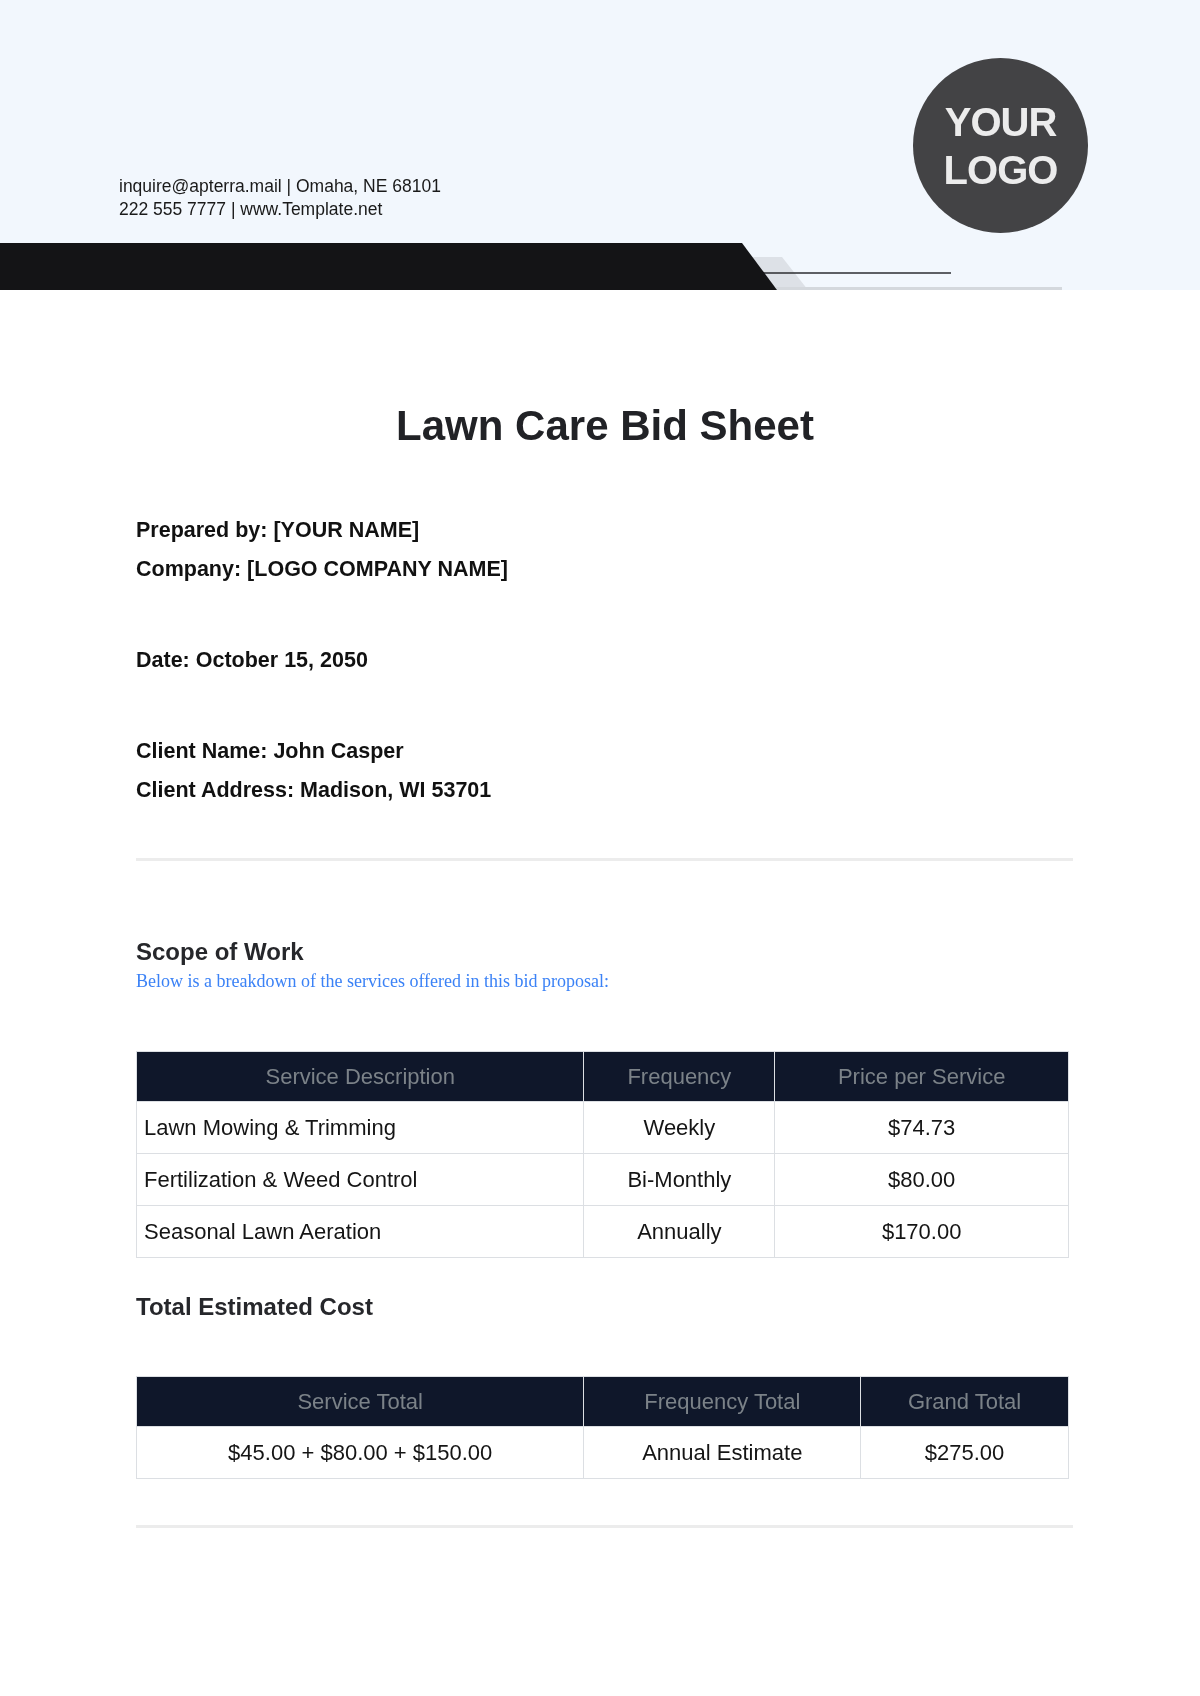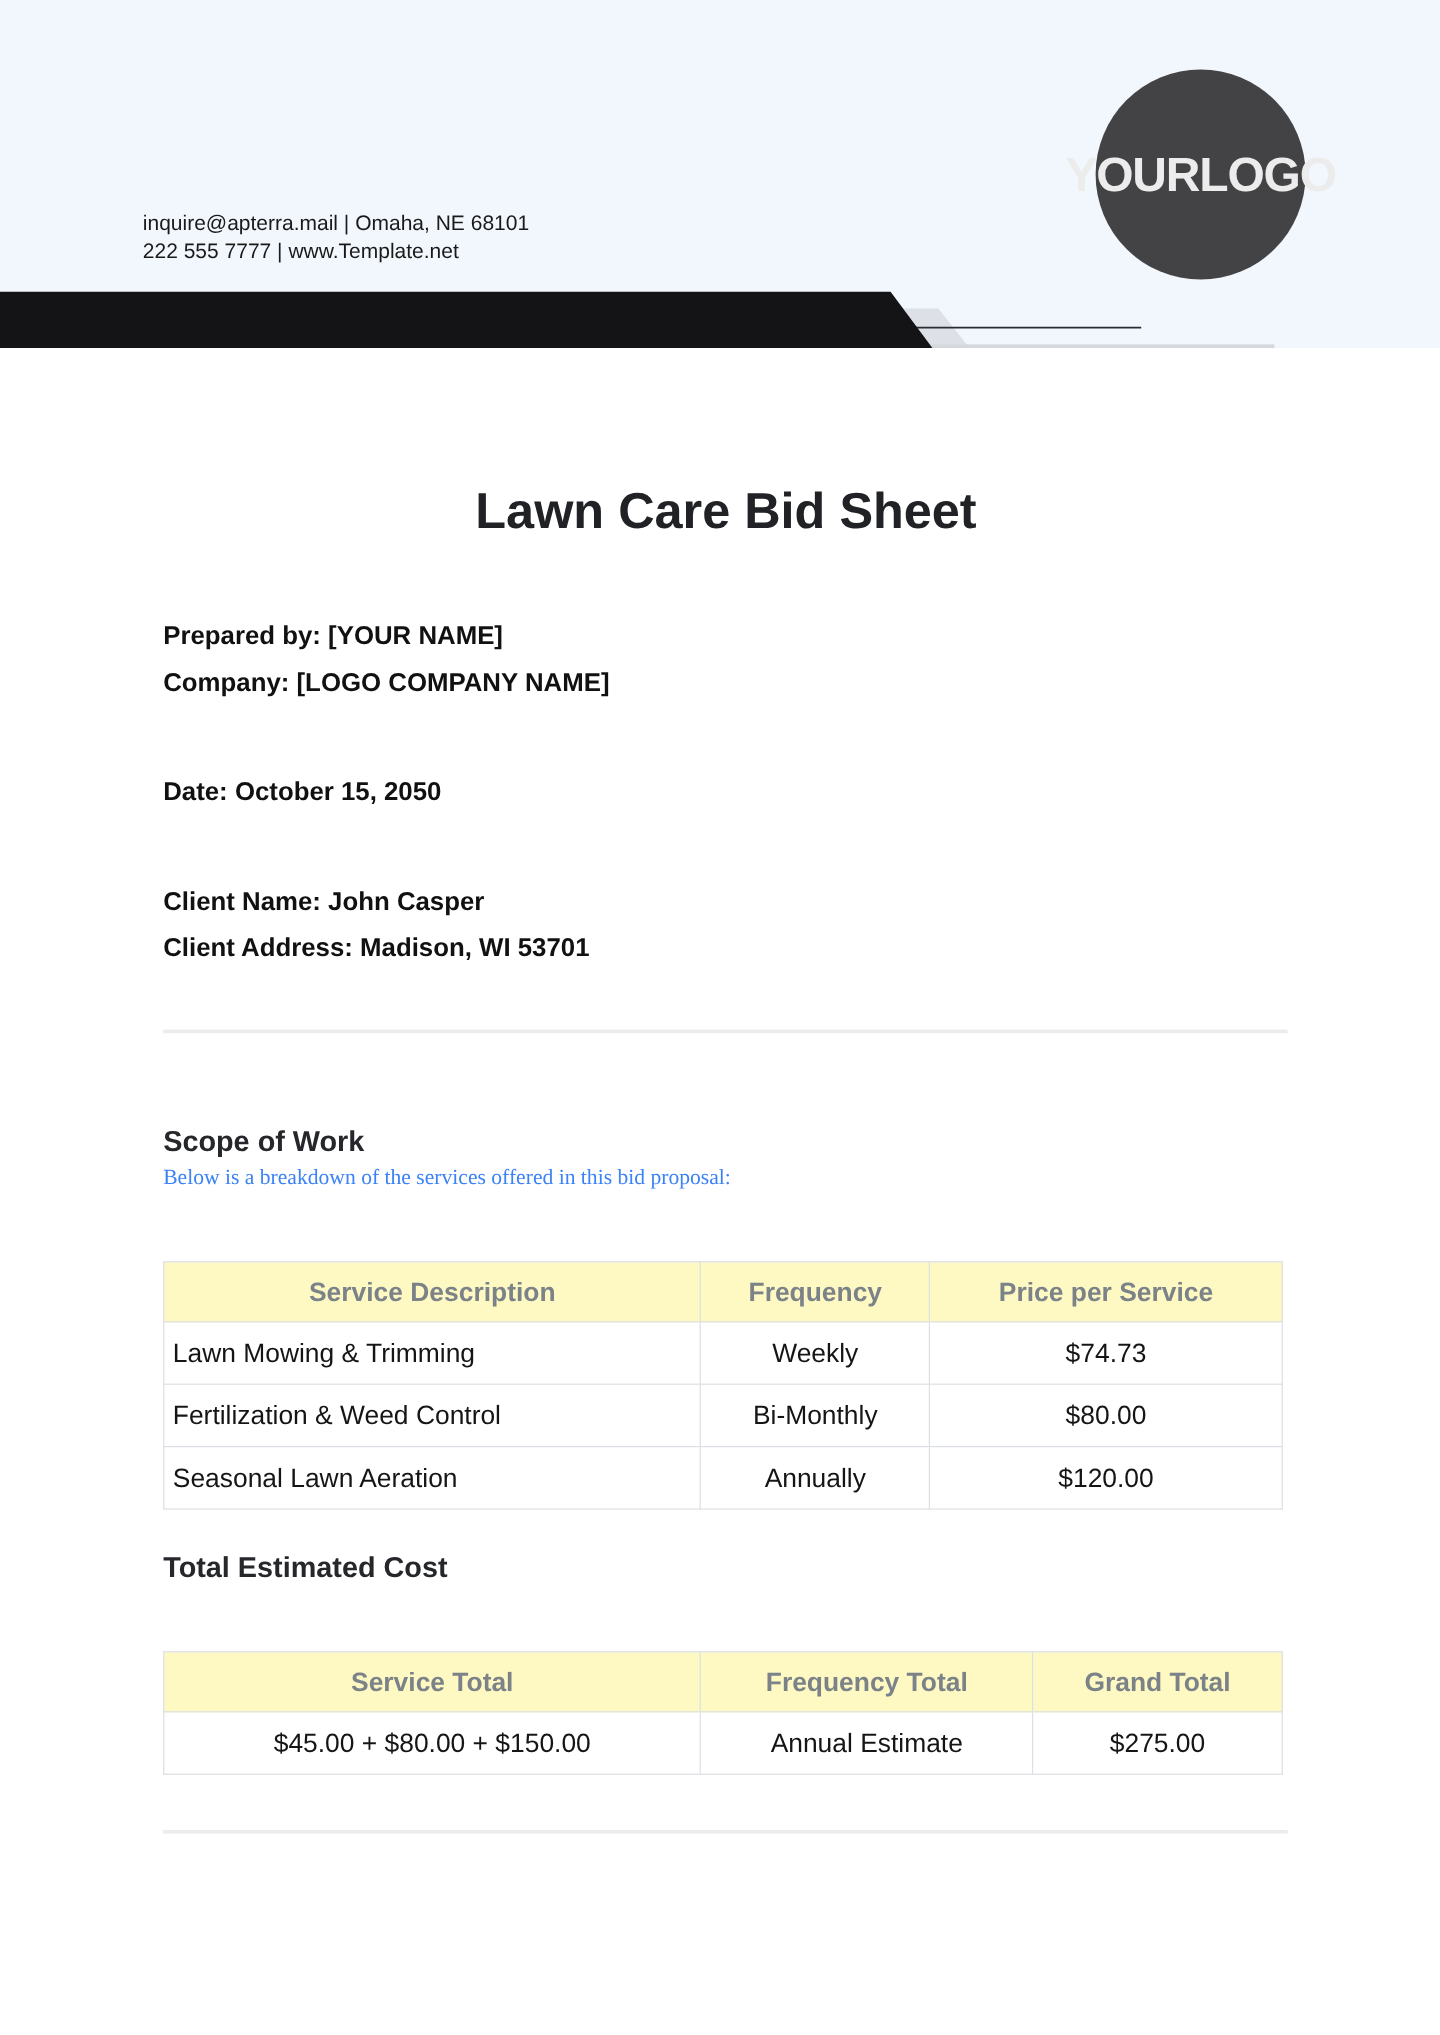--- a/index.html
+++ b/index.html
@@ -2,36 +2,36 @@
 <html><head>
   <meta charset="utf-8">
   <style>
     * { box-sizing: border-box; margin: 0; padding: 0; }
     html, body { width: 1200px; height: 1696px; background: #ffffff; }
     body { position: relative; overflow: hidden; font-family: "Liberation Sans", "DejaVu Sans", sans-serif; color: #1e1f22; }
 
     .header { position: absolute; left: 0; top: 0; width: 1200px; height: 290px; background: #f2f7fd; }
     .contact { position: absolute; left: 119px; top: 175px; font-size: 17.5px; line-height: 23px; color: #1a1a1a; }
     .logo { position: absolute; left: 913px; top: 58px; width: 175px; height: 175px; border-radius: 50%; background: #434345;
-            display: flex; flex-direction: row; align-items: center; justify-content: center; }
+            display: flex; flex-direction: column; align-items: center; justify-content: center; }
     .logo span { color: #ececec; font-weight: bold; font-size: 40px; line-height: 48px; letter-spacing: -1px; }
 
     .band { position: absolute; left: 0; top: 243px; width: 1200px; height: 47px; }
 
     .title { position: absolute; left: 0; width: 1210px; top: 402px; text-align: center; font-size: 42px; font-weight: bold; color: #212226; }
 
     .info { position: absolute; left: 136px; font-size: 21.5px; font-weight: bold; color: #111; }
     .divider { position: absolute; left: 136px; width: 937px; height: 3px; background: #ececec; }
 
     .h2 { position: absolute; left: 136px; font-size: 24px; font-weight: bold; color: #26272b; }
     .para { position: absolute; left: 136px; font-size: 18px; color: #3b82f6; font-family: Liberation Serif, serif; }
 
     table { position: absolute; left: 136px; width: 933px; border-collapse: collapse; font-size: 22px; }
     th, td { border: 1.5px solid #dcdfe3; height: 52px; padding: 0 7px; }
-    th { background: #fef9c3; color: #7b8288; font-weight: bold; text-align: center; height: 50px; }
+    th { background: #0f172a; color: #7b8288; font-weight: normal; text-align: center; height: 50px; }
     td { color: #151515; }
     td.c { text-align: center; }
   </style>
 </head>
 <body>
 
 <div class="header">
   <div class="contact">
     <div>inquire@apterra.mail | Omaha, NE 68101</div>
     <div>222 555 7777 | www.Template.net</div>
@@ -96,21 +96,21 @@
       <td class="c">$74.73</td>
     </tr>
     <tr>
       <td>Fertilization &amp; Weed Control</td>
       <td class="c">Bi-Monthly</td>
       <td class="c">$80.00</td>
     </tr>
     <tr>
       <td>Seasonal Lawn Aeration</td>
       <td class="c">Annually</td>
-      <td class="c">$120.00</td>
+      <td class="c">$170.00</td>
     </tr>
   </tbody>
 </table>
 
 <div class="h2" style="top:1293px;">Total Estimated Cost</div>
 
 <table style="top:1376px;">
   <colgroup>
       <col style="width:448px">
       <col style="width:277px">

